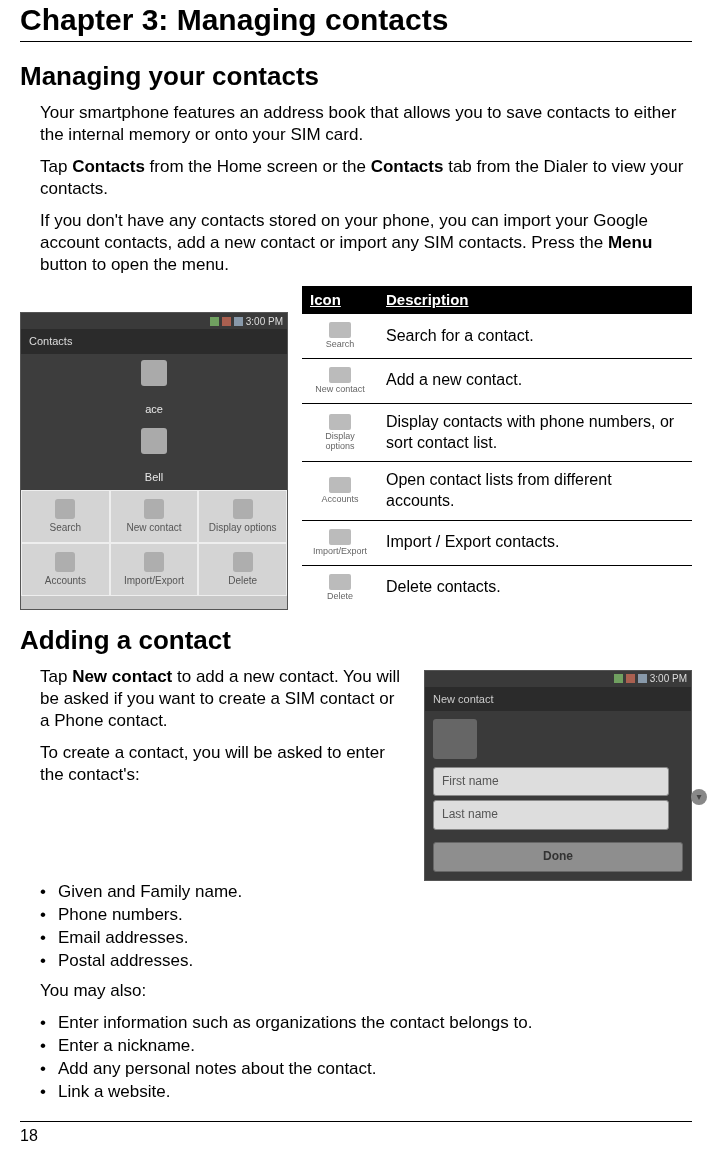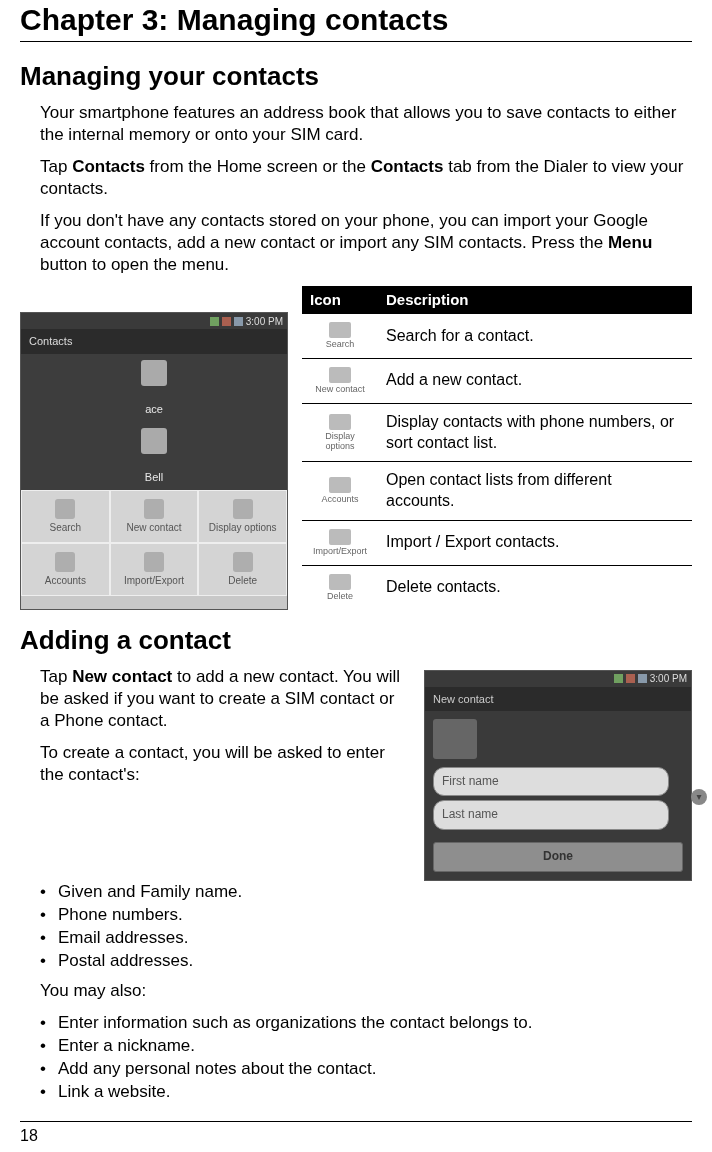--- a/index.html
+++ b/index.html
@@ -97,20 +97,21 @@
     border-collapse: collapse;
     font-size: 16px;
   }
   .icon-table thead th {
     background: #000;
     color: #fff;
     font-weight: 700;
     text-align: left;
     padding: 4px 8px;
     font-size: 15px;
+    text-decoration: underline;
   }
   .icon-table thead th:first-child { width: 76px; }
   .icon-table tbody tr { border-bottom: 1px solid #000; }
   .icon-table tbody tr:last-child { border-bottom: none; }
   .icon-table td { padding: 8px 8px; vertical-align: middle; }
   .td-icon {
     text-align: center;
     font-size: 9px;
     color: #666;
     font-family: Arial, sans-serif;
@@ -141,21 +142,21 @@
   }
   .new-contact-head {
     background: #2b2b2b; color: #ccc; padding: 5px 8px; font-size: 11px;
   }
   .photo-slot {
     width: 44px; height: 40px; background: #666; margin: 8px; border-radius: 3px;
   }
   .name-field {
     margin: 4px 22px 4px 8px;
     position: relative;
-    background: #ddd; border: 1px solid #888; border-radius: 11px;
+    background: #ddd; border: 1px solid #888; border-radius: 3px;
     padding: 6px 8px; color: #555; font-size: 12px;
   }
   .expand-btn {
     position: absolute; right: -16px; top: 22px;
     width: 16px; height: 16px; border-radius: 50%;
     background: #888; color: #444;
     display: flex; align-items: center; justify-content: center;
     font-size: 10px;
   }
   .btn-row { display: flex; gap: 6px; padding: 8px; }

